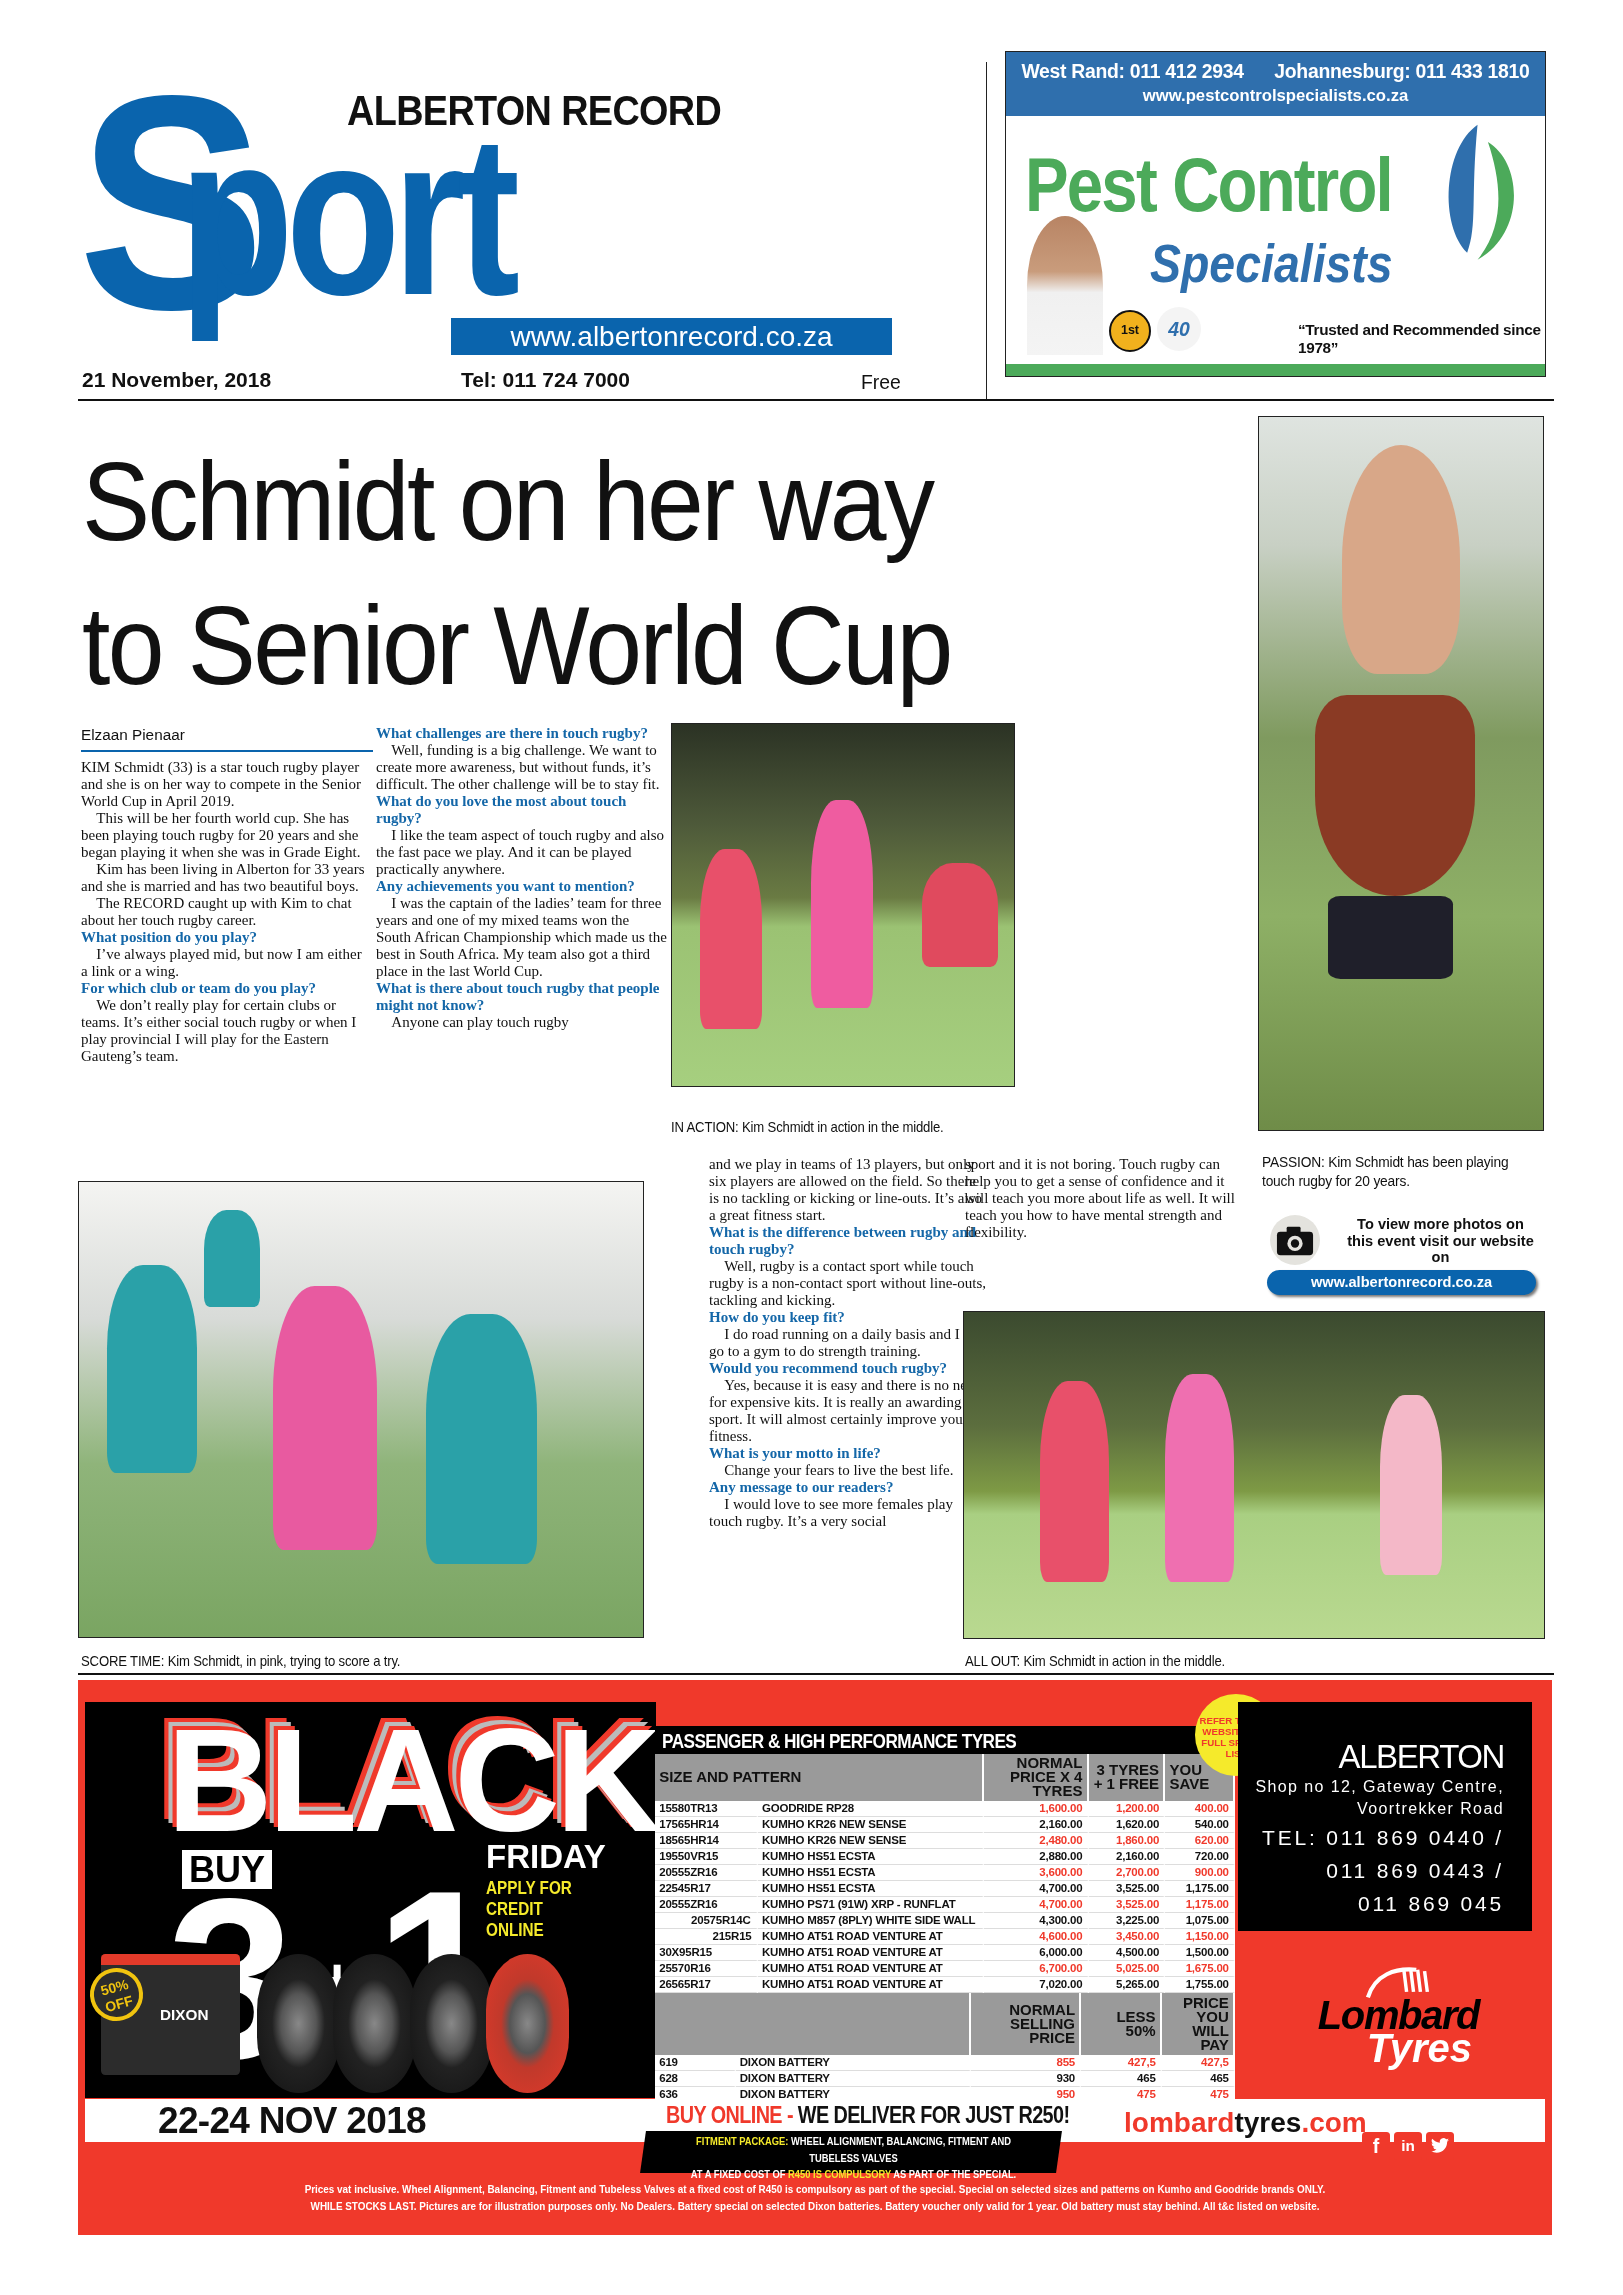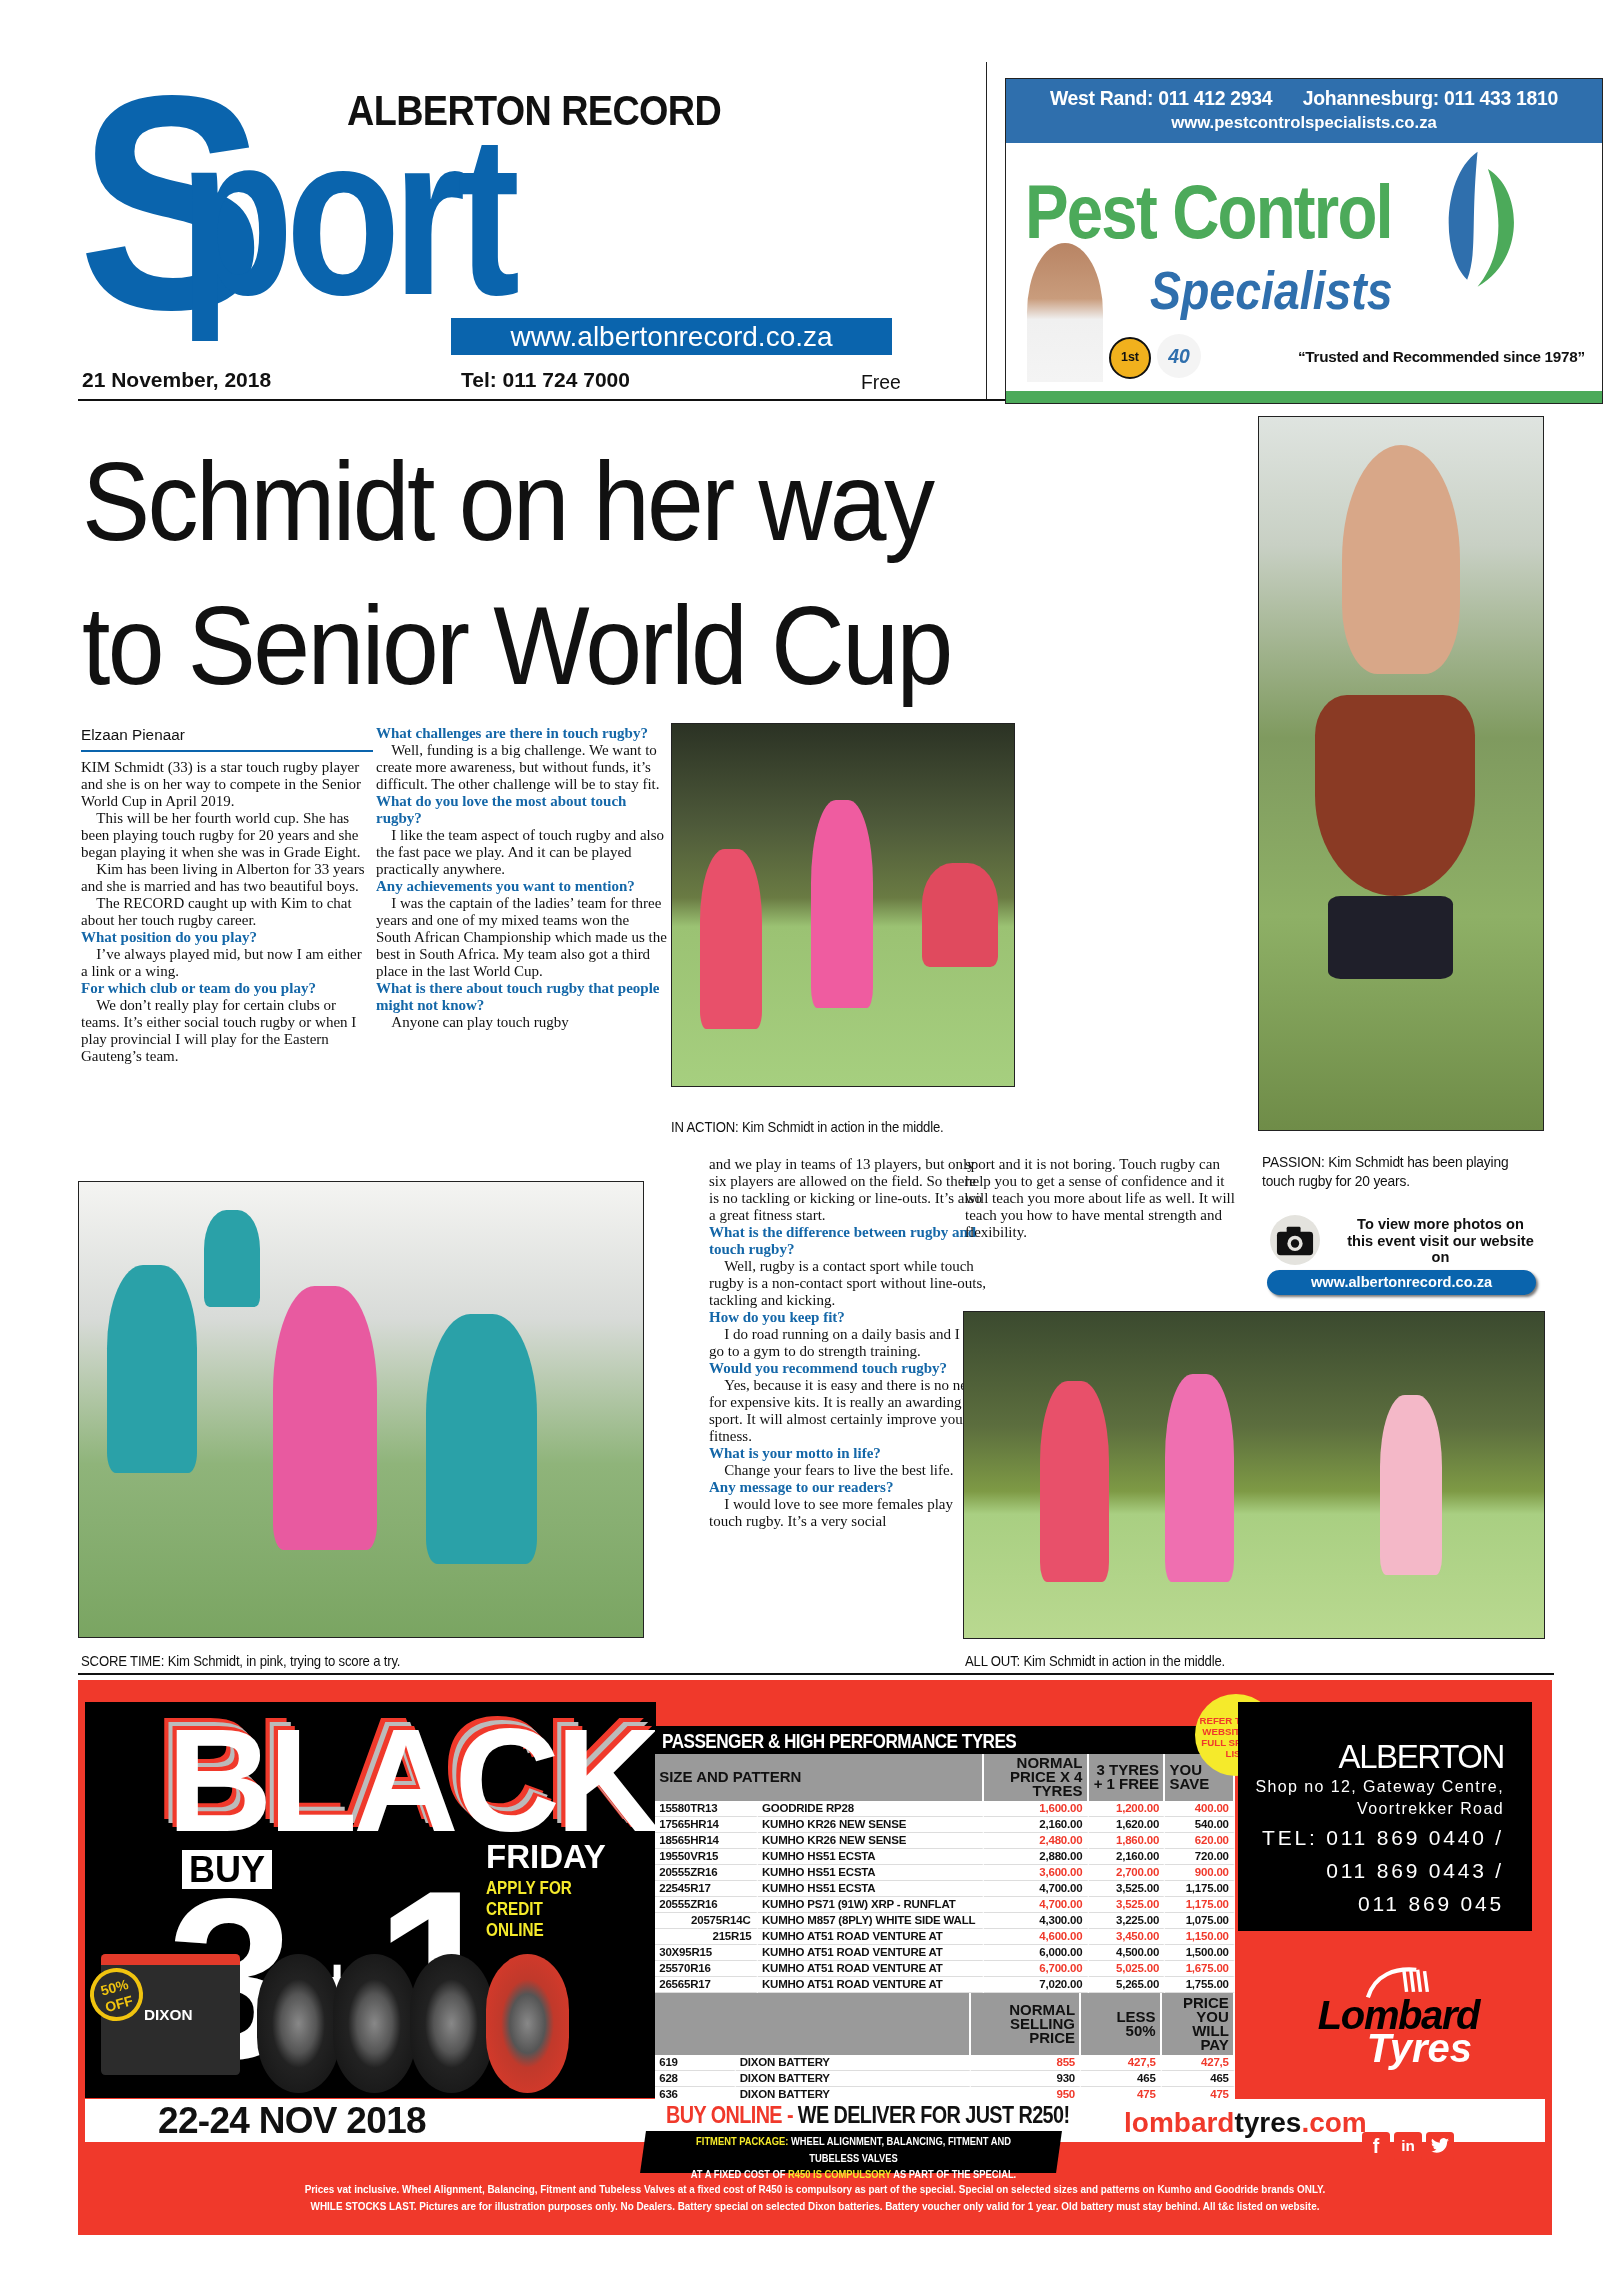--- a/index.html
+++ b/index.html
@@ -8,21 +8,21 @@
 
 .mast-S{left:78px;top:64px;font-family:"Liberation Sans",sans-serif;font-weight:bold;color:#0a64ad;font-size:305px;line-height:278px;letter-spacing:-7px;transform:scaleX(0.92);transform-origin:left top}
 .mast-port{left:179px;top:111px;font-family:"Liberation Sans",sans-serif;font-weight:bold;color:#0a64ad;font-size:229px;line-height:208px;letter-spacing:-9.7px;transform:scaleX(0.82);transform-origin:left top}
 .mast-title{left:347px;top:87px;font-family:"Liberation Sans",sans-serif;font-weight:bold;font-size:42px;letter-spacing:-0.7px;transform:scaleX(0.9);transform-origin:left top}
 .mast-url{left:217px;top:318px;width:192px;height:37px;background:#0a64ad;color:#fff;font-family:"Liberation Sans",sans-serif;font-size:28px;line-height:37px;text-align:center}
 .mast-url{left:217px;width:192px}
 .meta{top:368px;font-family:"Liberation Sans",sans-serif;font-size:21px;font-weight:bold}
 .meta.free{font-weight:normal}
 .rule{background:#111;height:2.1px}
 
-.pest{left:1005px;top:78px;width:598px;height:326px;border:1.4px solid #222;overflow:hidden}
+.pest{left:1005px;top:51px;width:541px;height:326px;border:1.4px solid #222;overflow:hidden}
 .pest-top{height:64px;background:#2f6fad;color:#fff;font-family:"Liberation Sans",sans-serif;font-weight:bold;text-align:center}
 .pest-top .l1{font-size:19.4px;padding-top:8.3px;letter-spacing:-0.3px}
 .pest-top .l2{font-size:16.7px;padding-top:2.8px}
 .pest-name1{left:19.4px;top:89px;color:#4caa5a;font-family:"Liberation Sans",sans-serif;font-weight:bold;font-size:76px;letter-spacing:-2.1px;transform:scaleX(0.86);transform-origin:left top}
 .pest-name2{left:144px;top:180px;color:#2f6fad;font-family:"Liberation Sans",sans-serif;font-weight:bold;font-style:italic;font-size:54px;transform:scaleX(0.86);transform-origin:left top}
 .pest-tag{left:292px;top:269px;font-family:"Liberation Sans",sans-serif;font-weight:bold;font-size:15.3px;letter-spacing:-0.3px}
 .pest-green{left:0;bottom:0;width:100%;height:12.5px;background:#4caa5a}
 
 .headline{left:82px;top:430px;width:1138px;font-family:"Liberation Sans",sans-serif;font-size:111px;line-height:144px;letter-spacing:-2.8px;transform:scaleX(0.92);transform-origin:left top}
 
@@ -47,21 +47,21 @@
 .bf-black{left:167px;top:1715px;font-family:"Liberation Sans",sans-serif;font-weight:900;font-size:146px;color:#fff;letter-spacing:-4.2px;line-height:132px;text-shadow:-4.2px -4.2px 0 #f0392b,-8.3px -8.3px 0 #bbb,-12.5px -12.5px 0 #f0392b}
 .bf-buy{left:182px;top:1850px;background:#fff;color:#000;font-family:"Liberation Sans",sans-serif;font-weight:bold;font-size:36px;padding:0 7px;line-height:39px}
 .bf-3{left:167px;top:1874px;color:#fff;font-family:"Liberation Sans",sans-serif;font-weight:bold;font-size:229px;line-height:208px}
 .bf-plus{left:319px;top:1944px;color:#fff;font-family:"Liberation Sans",sans-serif;font-weight:bold;font-size:62px}
 .bf-1{left:375px;top:1867px;color:#fff;font-family:"Liberation Sans",sans-serif;font-weight:bold;font-size:229px;line-height:208px}
 .bf-free{left:429px;top:1944px;width:28px;color:#fff;font-family:"Liberation Sans",sans-serif;font-weight:bold;font-size:28px;writing-mode:vertical-rl}
 .bf-friday{left:486px;top:1838px;color:#fff;font-family:"Liberation Sans",sans-serif;font-weight:bold;font-size:33px}
 .bf-apply{left:486px;top:1878px;color:#f5ea2b;font-family:"Liberation Sans",sans-serif;font-weight:bold;font-size:18px;line-height:21px;transform:scaleX(0.85);transform-origin:left top}
 .battery{left:101px;top:1954px;width:139px;height:121px;background:#2c2c2c;border-top:11px solid #e23a2a;border-radius:4.2px}
 .batt-off{left:90px;top:1968px;width:53px;height:53px;border-radius:50%;border:4.2px solid #f1c40f;background:#2c2c2c;color:#f1c40f;font-family:"Liberation Sans",sans-serif;font-weight:bold;font-size:14px;text-align:center;line-height:16.7px;padding-top:7px;transform:rotate(-15deg)}
-.batt-brand{left:144px;top:2006px;color:#fff;font-family:"Liberation Sans",sans-serif;font-weight:bold;font-size:15.3px}
+.batt-brand{left:160px;top:2006px;color:#fff;font-family:"Liberation Sans",sans-serif;font-weight:bold;font-size:15.3px}
 .tyre{position:absolute;top:1954px;width:83px;height:139px;border-radius:50%/40%;background:radial-gradient(ellipse at center,#888 0,#555 30%,#222 45%,#111 100%)}
 .date-band{left:85px;top:2099px;width:1361px;height:43px;background:#fff}
 .date{left:158px;top:2100px;font-family:"Liberation Sans",sans-serif;font-weight:bold;font-size:37px;letter-spacing:-0.7px}
 .buyonline{left:666px;top:2102px;font-family:"Liberation Sans",sans-serif;font-weight:bold;font-size:23.6px;letter-spacing:-0.7px;transform:scaleX(0.84);transform-origin:left top}
 .buyonline .red{color:#f0392b}
 .fitment{left:643px;top:2131px;width:416px;height:42px;background:#000;transform:skewX(-8deg)}
 .fitment-text{left:652px;top:2134px;width:403px;text-align:center;color:#fff;font-family:"Liberation Sans",sans-serif;font-weight:bold;font-size:10.4px;line-height:16.7px;transform:scaleX(0.9);transform-origin:center top}
 .fitment-text .yel{color:#f5ea2b}
 .lombardcom{left:1124px;top:2107px;font-family:"Liberation Sans",sans-serif;font-weight:bold;font-size:28px}
 .lombardcom .r{color:#f0392b}

